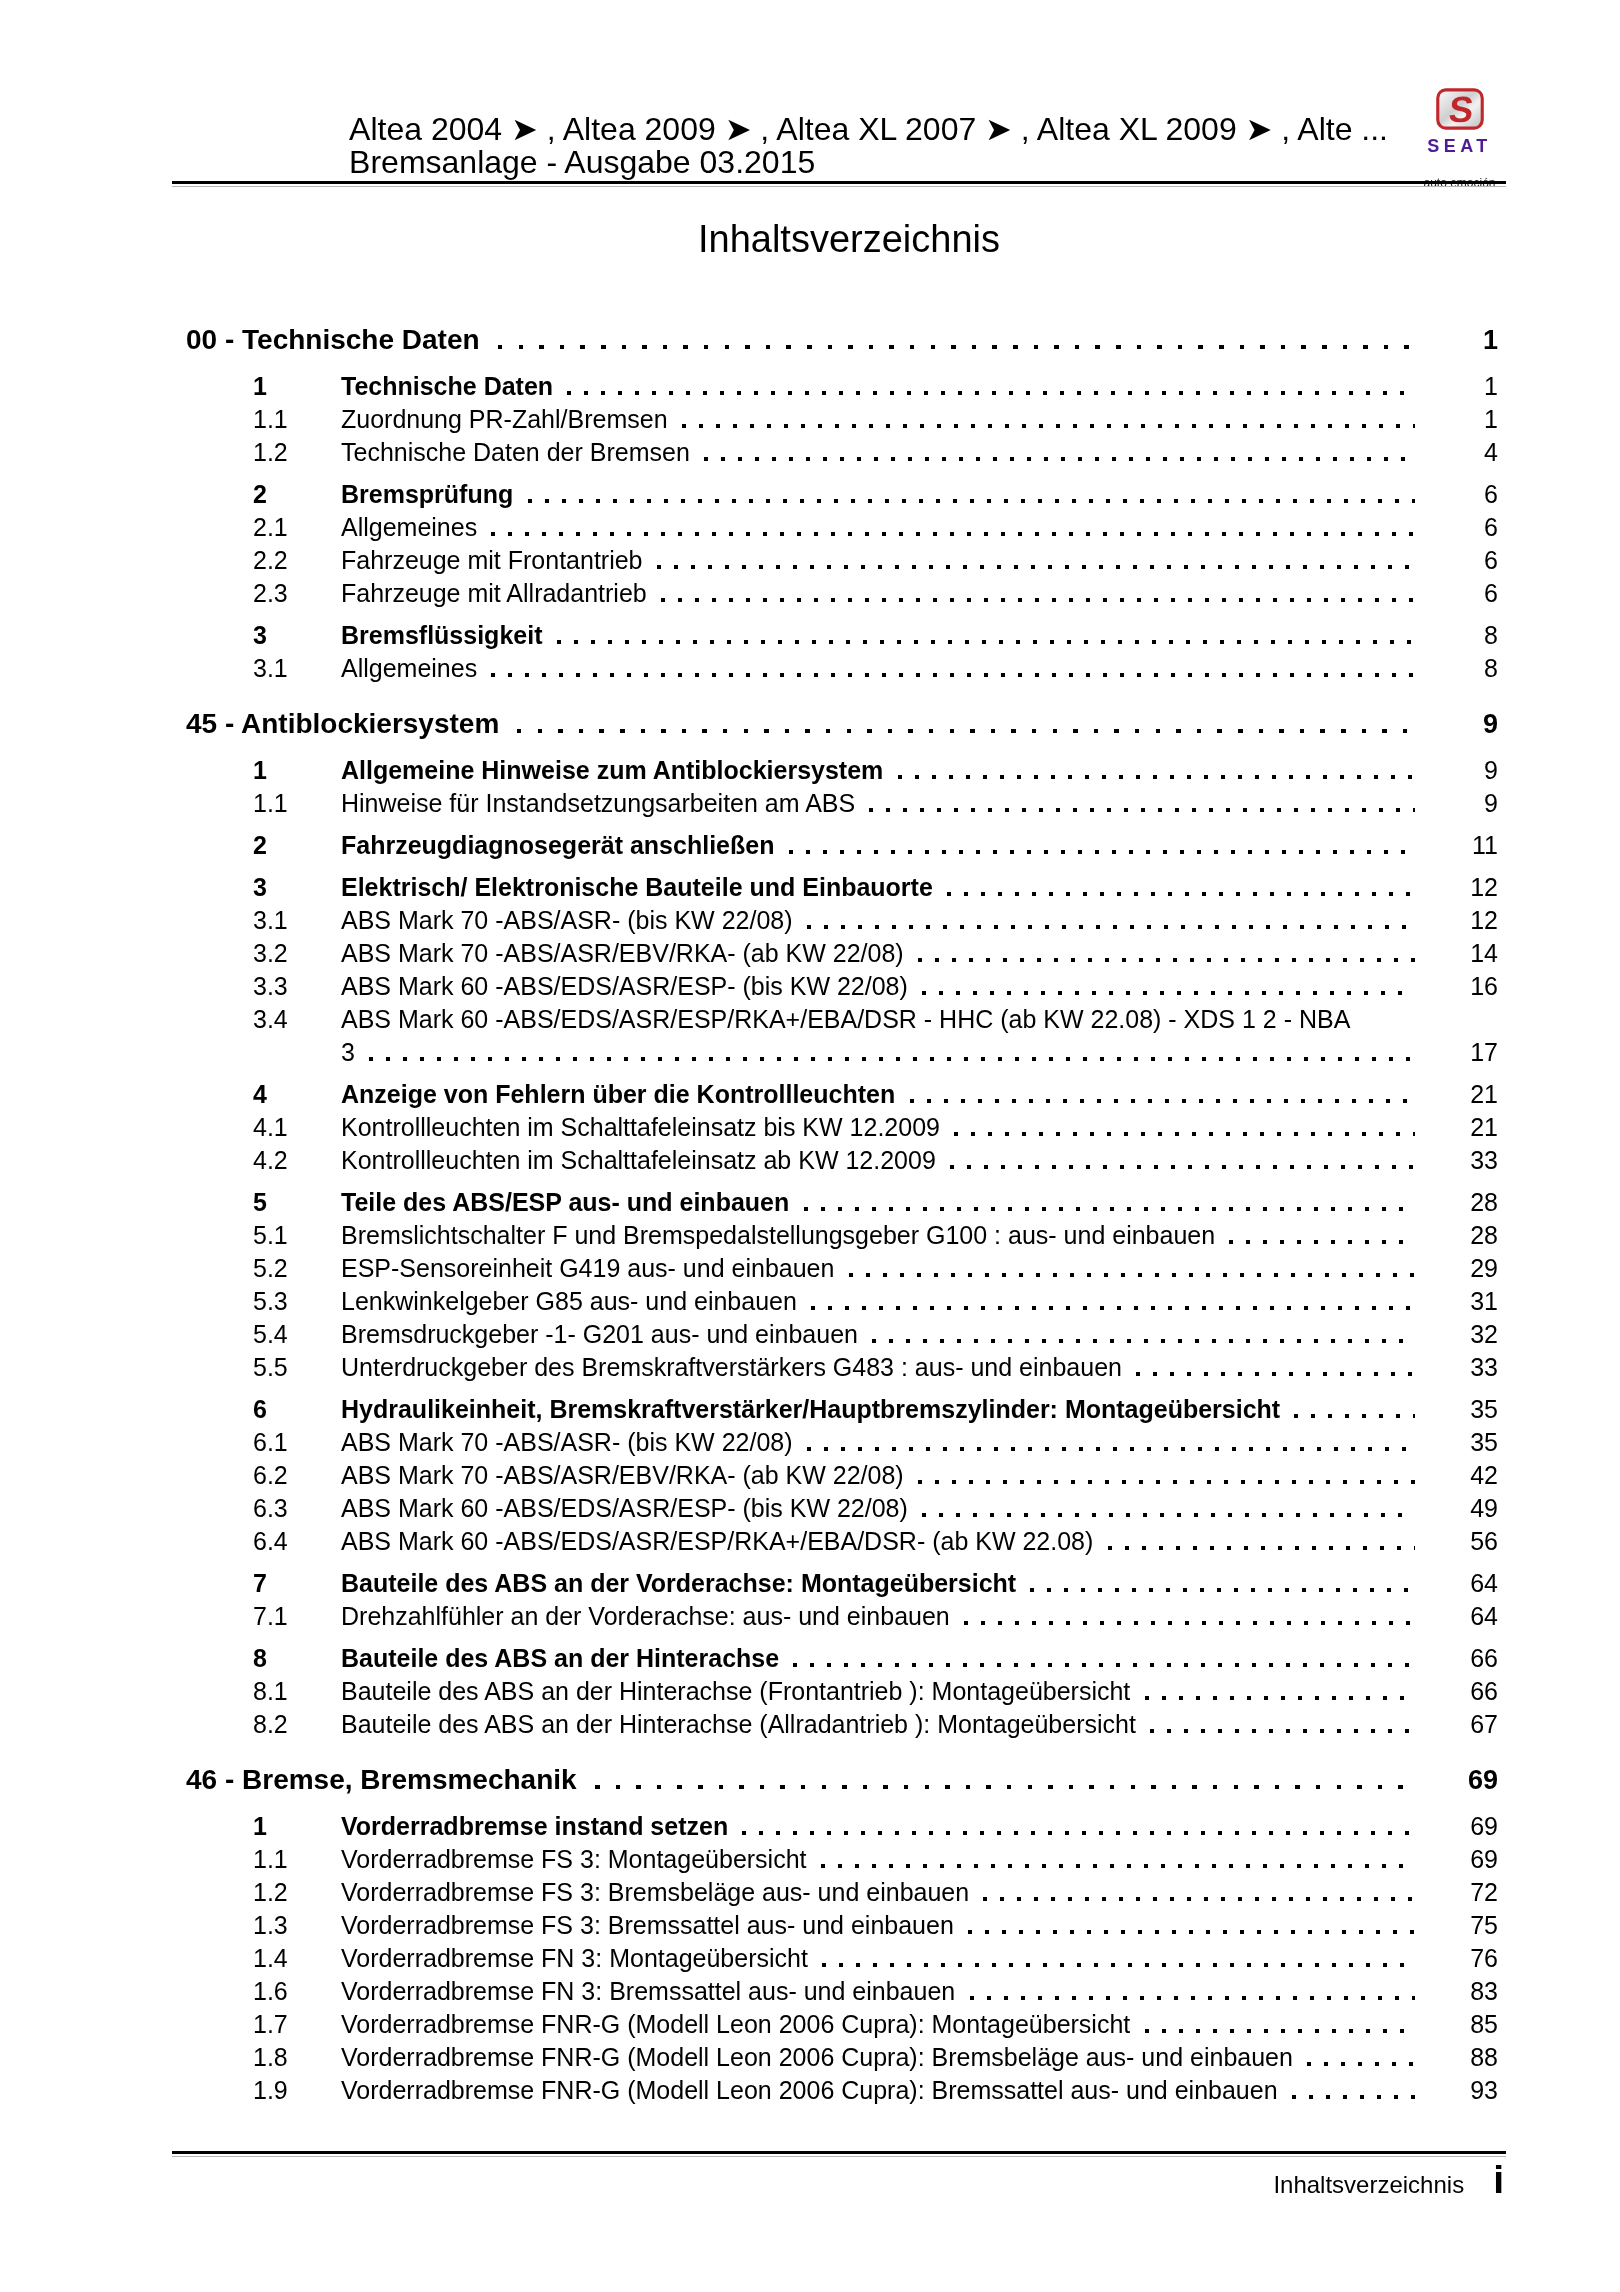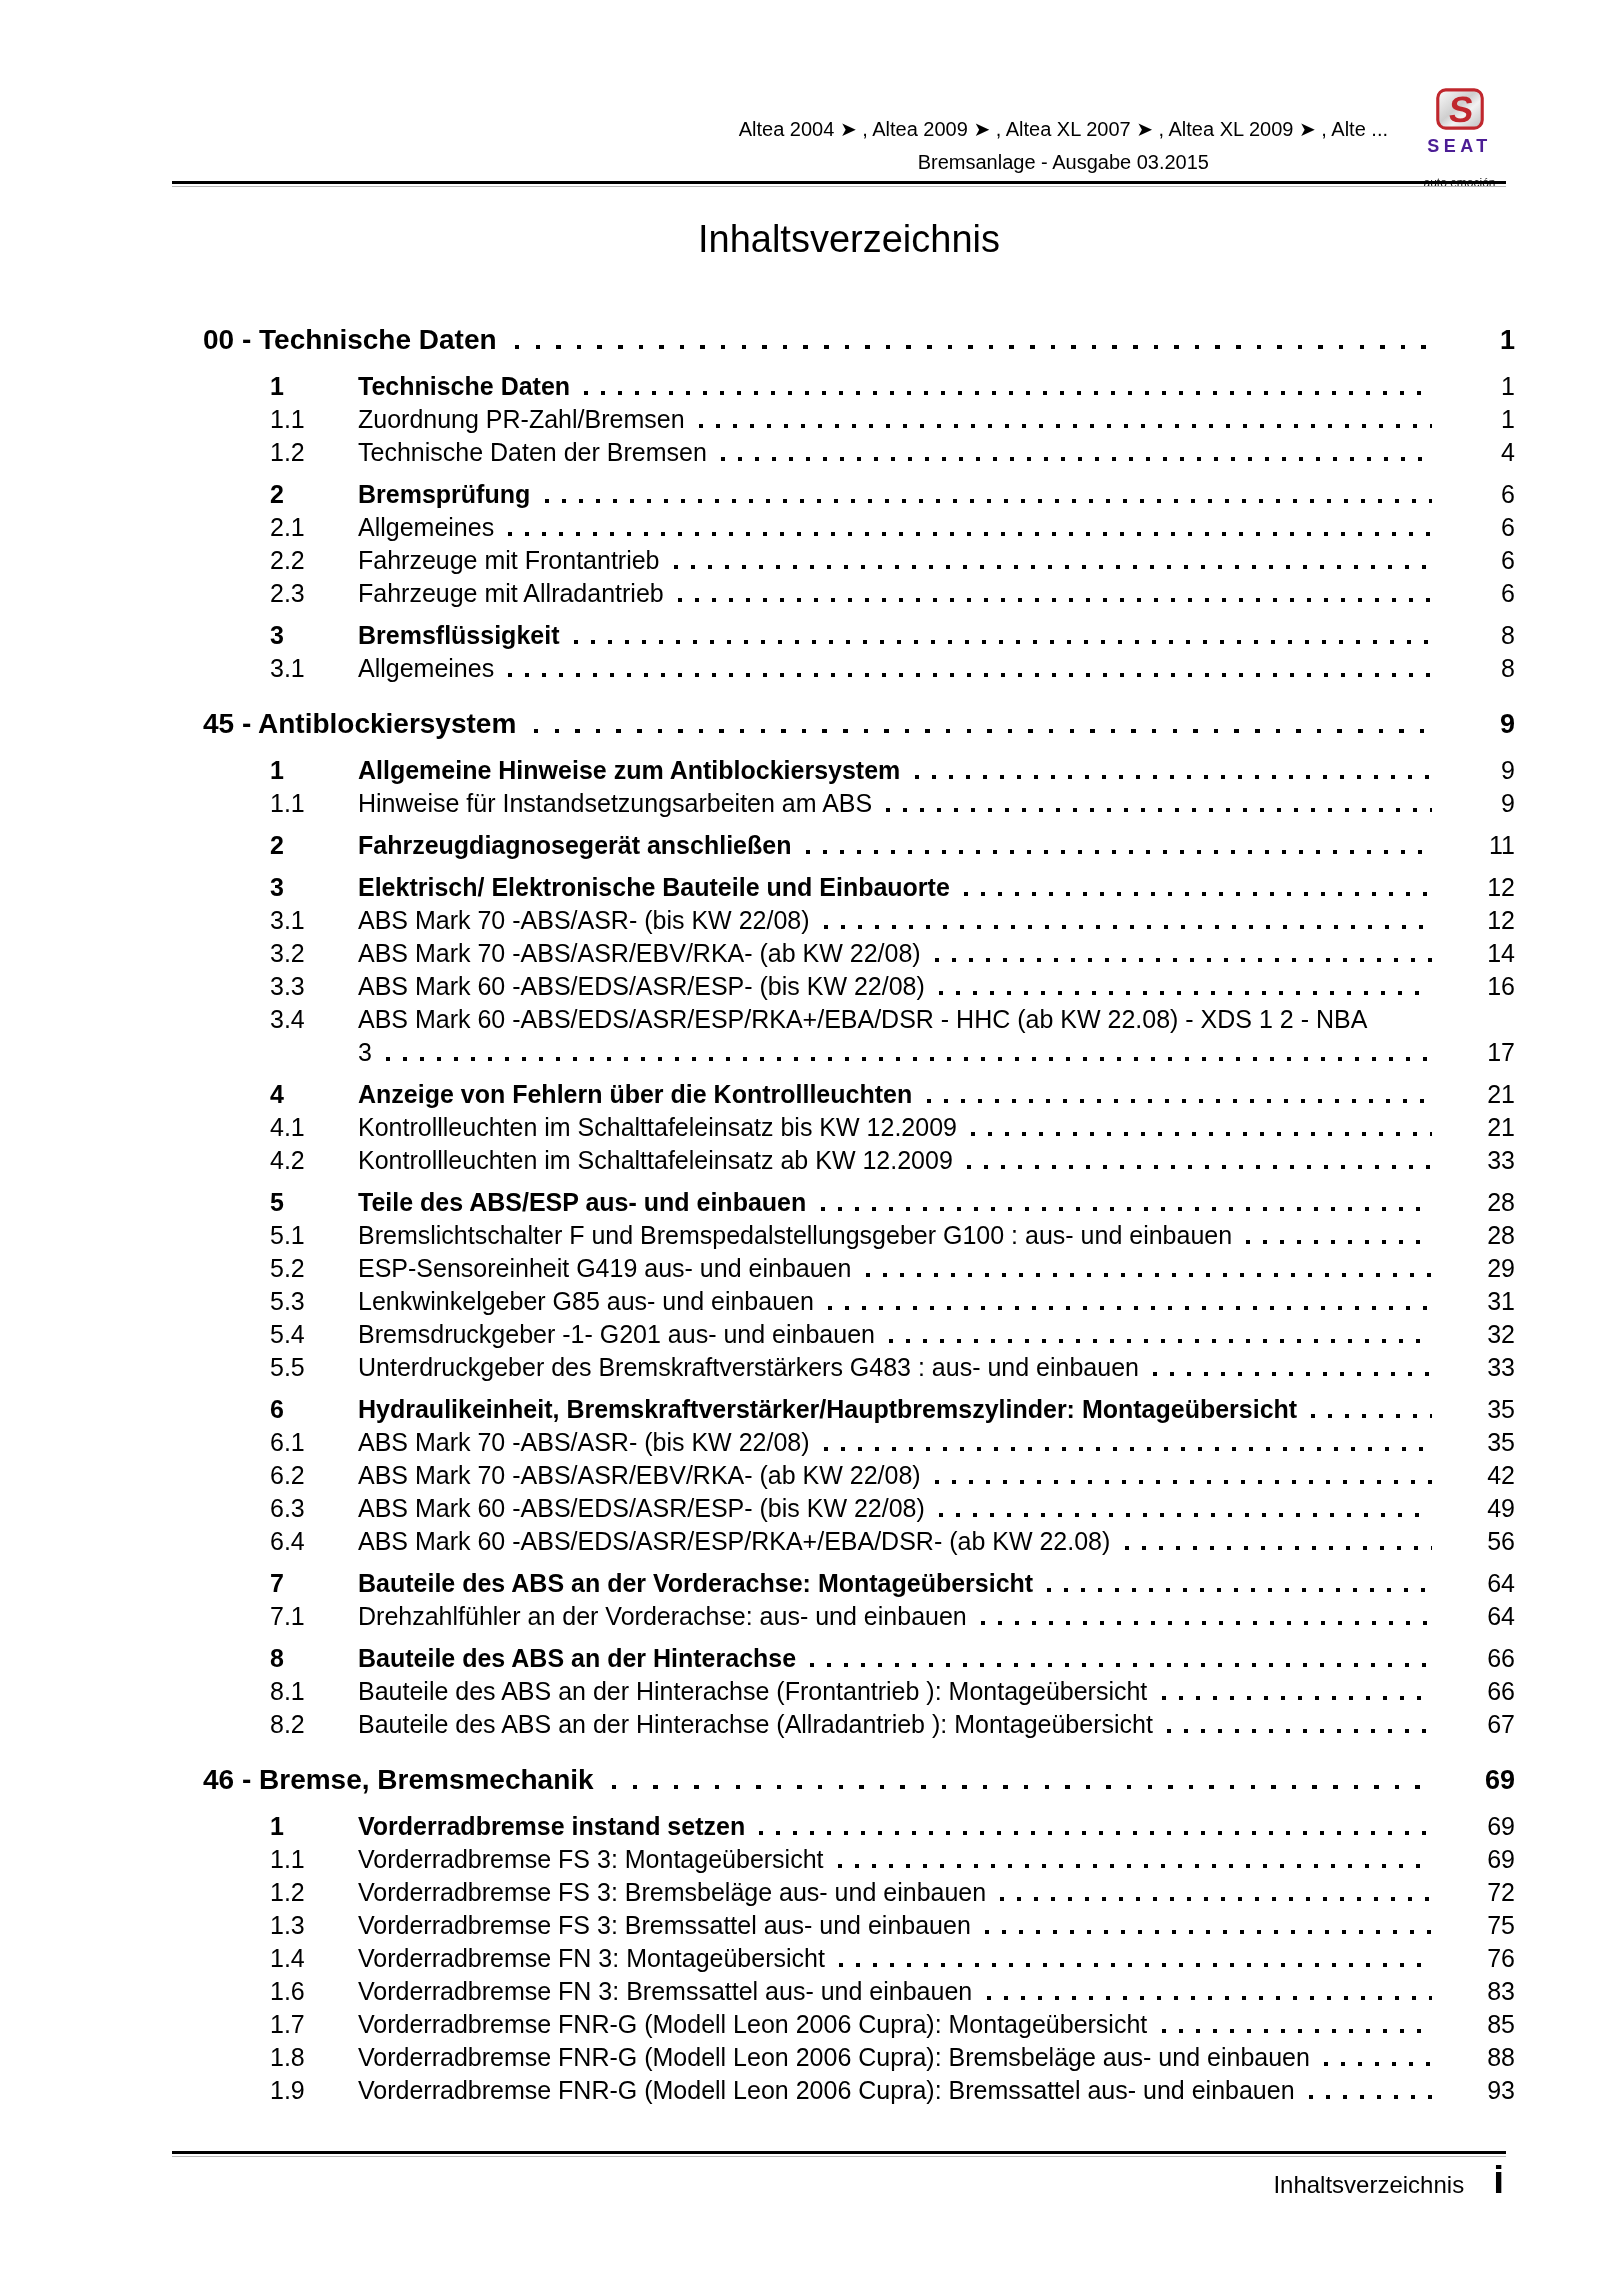--- a/index.html
+++ b/index.html
@@ -9,21 +9,21 @@
     font-family:"Liberation Sans","DejaVu Sans",sans-serif;
     color:#000;
     position:relative;
     overflow:hidden;
   }
   #page { position:absolute; inset:0; }
 
   
   .header-text {
     position:absolute; top:113px; right:232px;
-    text-align:center; font-size:20px; line-height:33px; color:#000;
+    text-align:left; font-size:32px; line-height:33px; color:#000;
     white-space:nowrap;
   }
   .brand {
     position:absolute; left:1411px; top:88px; width:97px;
     text-align:center;
   }
   .brand-word {
     margin-top:2.7px;
     font-size:18px; font-weight:bold; letter-spacing:4.5px;
     color:#4c1d95;
@@ -41,21 +41,21 @@
   .rule.hdr { top:181px; }
   .rule.ftr { top:2151px; }
 
   
   .page-title {
     position:absolute; left:193px; width:1312px; top:218px;
     font-size:38px; line-height:43px; text-align:center; color:#000;
   }
 
   
-  .toc { position:absolute; left:203px; top:319px; width:1312px; }
+  .toc { position:absolute; left:186px; top:319px; width:1312px; }
 
   .t-chapter {
     display:flex; align-items:baseline;
     font-size:28px; font-weight:bold; line-height:41px; margin-top:18px;
   }
   .t-section:first-child .t-chapter { margin-top:0; }
   .t-cpage { flex:0 0 auto; min-width:45px; text-align:right; font-size:27px; }
 
   .t-row {
     display:flex; align-items:baseline;

